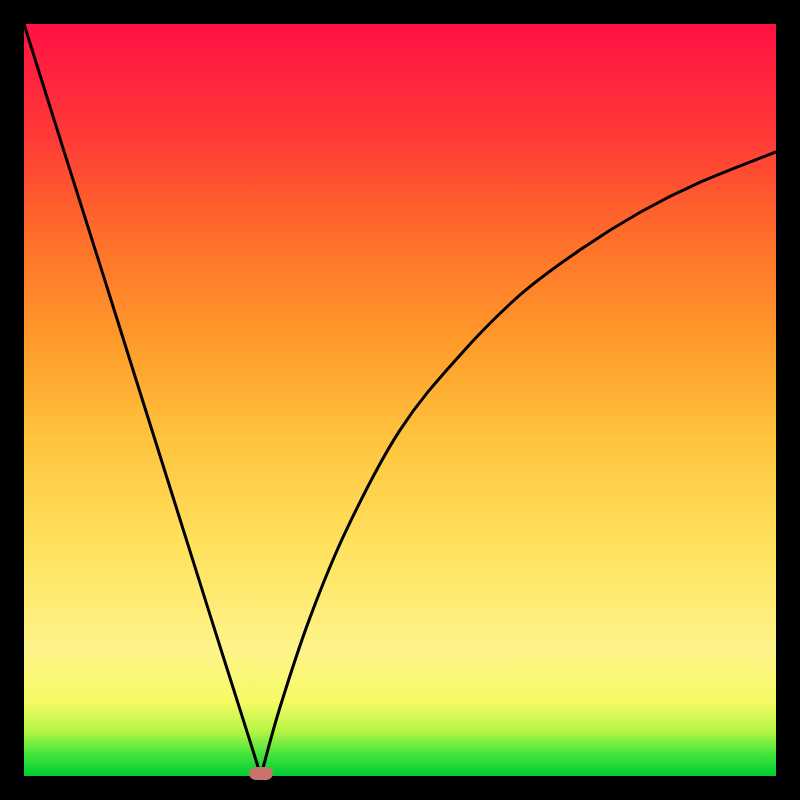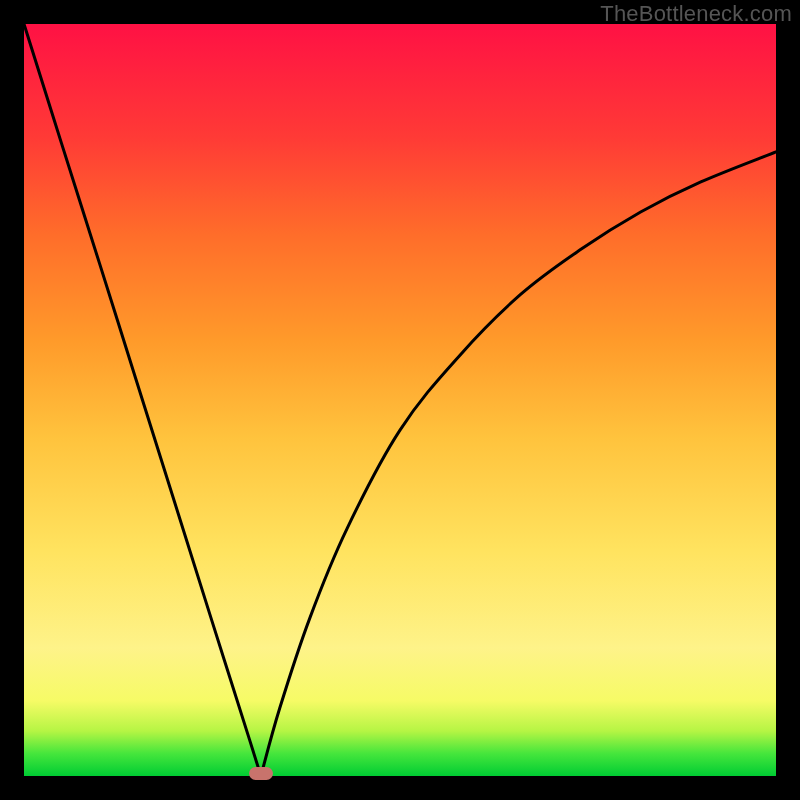--- a/index.html
+++ b/index.html
@@ -63,21 +63,20 @@
     height: 13px;
     background: #c8736c;
     border-radius: 7px;
   }
 </style>
 </head>
 <body>
 
 <div class="frame">
 
-  <div class="watermark">TheBottleneck.com</div>
 
   <div class="plot">
 
     <svg class="curve" viewBox="0 0 752 752" preserveAspectRatio="none">
 
       <path fill="none" stroke-width="3" stroke-linecap="round" stroke="#000" d="M 0.0 0.0 C 6.8 21.5, 24.1 76.7, 37.6 119.6 C 51.1 162.5, 61.7 195.5, 75.2 238.4 C 88.7 281.3, 99.3 314.9, 112.8 358.0 C 126.3 401.0, 136.9 434.5, 150.4 477.5 C 163.9 520.6, 177.8 564.9, 188.0 597.1 C 198.2 629.3, 200.0 635.1, 206.8 656.5 C 213.6 677.9, 220.2 698.7, 225.6 715.9 C 231.0 733.1, 234.8 745.5, 236.9 752.0"></path>
 
       <path fill="none" stroke-width="3" stroke-linecap="round" stroke="#000" d="M 236.9 752.0 C 240.3 739.8, 246.9 712.7, 255.7 684.3 C 264.5 655.9, 273.6 626.6, 285.8 594.1 C 297.9 561.6, 307.1 537.7, 323.4 503.8 C 339.6 470.0, 355.7 437.2, 376.0 406.1 C 396.3 374.9, 414.5 355.2, 436.2 330.9 C 457.8 306.5, 474.7 289.7, 496.3 270.7 C 518.0 251.8, 534.8 240.5, 556.5 225.6 C 578.1 210.7, 595.0 200.2, 616.6 188.0 C 638.3 175.8, 652.4 168.7, 676.8 157.9 C 701.2 147.1, 738.5 133.3, 752.0 127.8"></path>
     </svg>
 

